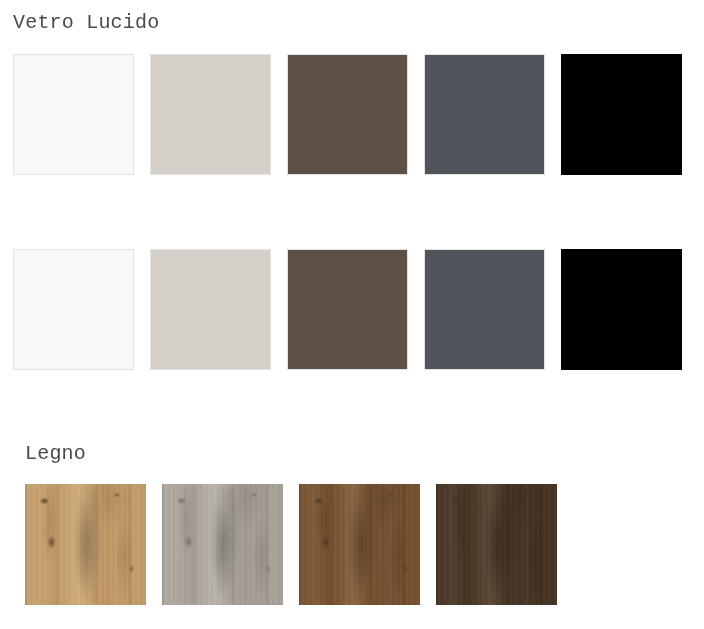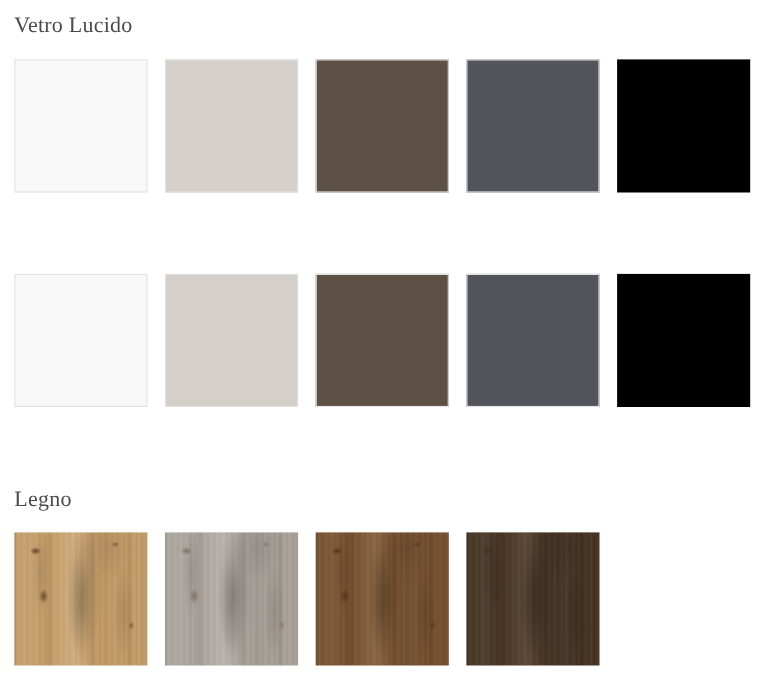--- a/index.html
+++ b/index.html
@@ -18,21 +18,21 @@
   .page {
     position: relative;
     width: 704px;
     height: 629px;
     box-sizing: border-box;
   }
   .section {
     padding: 0 0 0 13px;
   }
   .section-title {
-    font-family: Liberation Serif, serif;
+    font-family: Liberation Mono, monospace;
     font-size: 20px;
     font-weight: 300;
     letter-spacing: 0.2px;
     color: #4a4a4a;
     line-height: 1;
     margin: 0;
     padding: 0;
     white-space: nowrap;
   }
   .swatch-row {
@@ -56,21 +56,21 @@
     border: 0;
   }
 
   
   #sec-vetro-lucido { position: absolute; left: 0; top: 13px; }
   #sec-vetro-lucido .swatch-row { margin-top: 21px; }
 
   #sec-vetro-opaco { position: absolute; left: 0; top: 228px; }
   #sec-vetro-opaco .swatch-row { margin-top: 21px; }
 
-  #sec-legno { position: absolute; left: 0; top: 444px; }
+  #sec-legno { position: absolute; left: 12px; top: 444px; }
   #sec-legno .swatch-row { margin-top: 20px; }
 
   
   .wood { position: relative; }
   .wood .grain,
   .wood .planks,
   .wood .knots,
   .wood .streaks {
     position: absolute;
     inset: 0;

